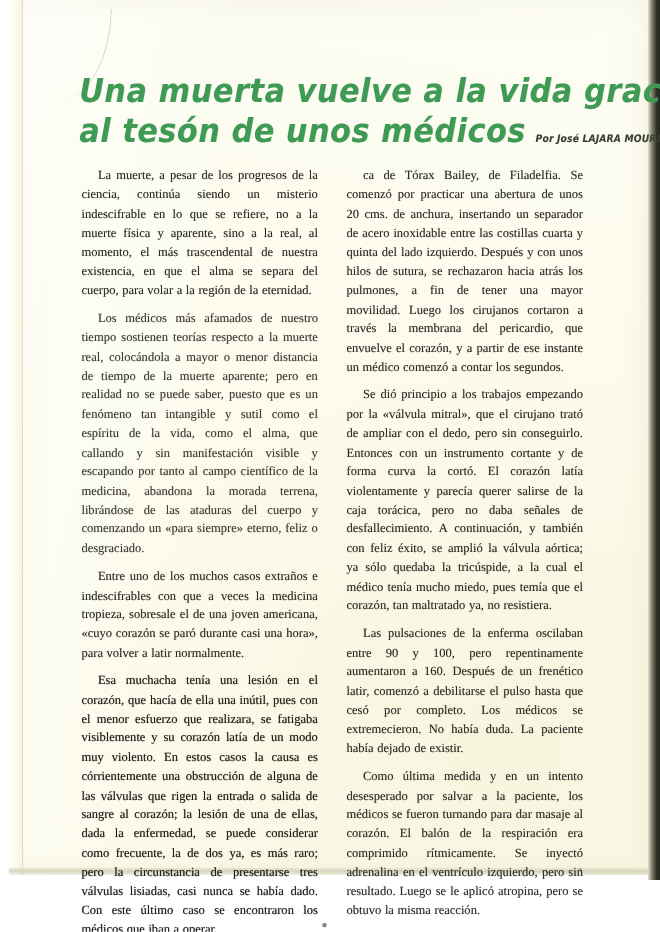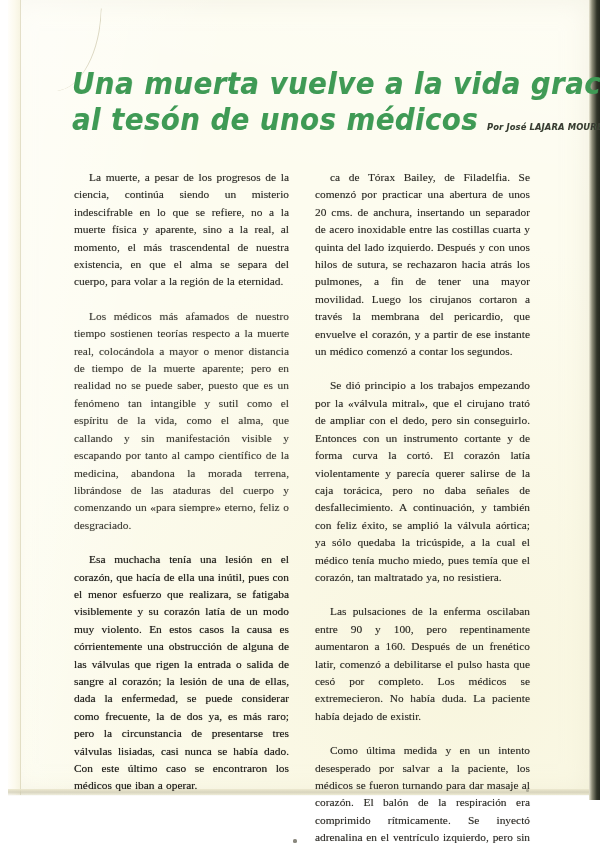--- a/index.html
+++ b/index.html
@@ -141,21 +141,21 @@
     left: 74px;
     top: 152px;
     width: 456px;
     display: flex;
     gap: 26px;
   }
   .col {
     width: 215px;
   }
   .col p {
-    margin: 17px 0 8px 0;
+    margin: 0 0 8px 0;
     font-family: "Liberation Serif", serif;
     font-size: 11.4px;
     line-height: 17.4px;
     color: #2c2b26;
     text-align: justify;
     text-indent: 15px;
     word-spacing: 0.4px;
     text-shadow: 0 0 0.7px rgba(60,58,50,0.45);
   }
   .col p.ink-dark {
@@ -189,20 +189,21 @@
       <span>al tesón de unos médicos</span>
       <span class="byline">Por José LAJARA MOURE, P. U.</span>
     </div>
   </div>
 
   <div class="columns">
 
     <div class="col">
       <p>La muerte, a pesar de los progresos de la ciencia, continúa siendo un misterio indescifrable en lo que se refiere, no a la muerte física y aparente, sino a la real, al momento, el más trascendental de nuestra existencia, en que el alma se separa del cuerpo, para volar a la región de la eternidad.</p>
       <p class="ink-light">Los médicos más afamados de nuestro tiempo sostienen teorías respecto a la muerte real, colocándola a mayor o menor distancia de tiempo de la muerte aparente; pero en realidad no se puede saber, puesto que es un fenómeno tan intangible y sutil como el espíritu de la vida, como el alma, que callando y sin manifestación visible y escapando por tanto al campo científico de la medicina, abandona la morada terrena, librándose de las ataduras del cuerpo y comenzando un «para siempre» eterno, feliz o desgraciado.</p>
+      <p>Entre uno de los muchos casos extraños e indescifrables con que a veces la medicina tropieza, sobresale el de una joven americana, «cuyo corazón se paró durante casi una hora», para volver a latir normalmente.</p>
       <p class="ink-dark">Esa muchacha tenía una lesión en el corazón, que hacía de ella una inútil, pues con el menor esfuerzo que realizara, se fatigaba visiblemente y su corazón latía de un modo muy violento. En estos casos la causa es córrientemente una obstrucción de alguna de las válvulas que rigen la entrada o salida de sangre al corazón; la lesión de una de ellas, dada la enfermedad, se puede considerar como frecuente, la de dos ya, es más raro; pero la circunstancia de presentarse tres válvulas lisiadas, casi nunca se había dado. Con este último caso se encontraron los médicos que iban a operar.</p>
 
     </div>
 
     <div class="col">
       <p>ca de Tórax Bailey, de Filadelfia. Se comenzó por practicar una abertura de unos 20 cms. de anchura, insertando un separador de acero inoxidable entre las costillas cuarta y quinta del lado izquierdo. Después y con unos hilos de sutura, se rechazaron hacia atrás los pulmones, a fin de tener una mayor movilidad. Luego los cirujanos cortaron a través la membrana del pericardio, que envuelve el corazón, y a partir de ese instante un médico comenzó a contar los segundos.</p>
       <p>Se dió principio a los trabajos empezando por la «válvula mitral», que el cirujano trató de ampliar con el dedo, pero sin conseguirlo. Entonces con un instrumento cortante y de forma curva la cortó. El corazón latía violentamente y parecía querer salirse de la caja torácica, pero no daba señales de desfallecimiento. A continuación, y también con feliz éxito, se amplió la válvula aórtica; ya sólo quedaba la tricúspide, a la cual el médico tenía mucho miedo, pues temía que el corazón, tan maltratado ya, no resistiera.</p>
       <p>Las pulsaciones de la enferma oscilaban entre 90 y 100, pero repentinamente aumentaron a 160. Después de un frenético latir, comenzó a debilitarse el pulso hasta que cesó por completo. Los médicos se extremecieron. No había duda. La paciente había dejado de existir.</p>
       <p>Como última medida y en un intento desesperado por salvar a la paciente, los médicos se fueron turnando para dar masaje al corazón. El balón de la respiración era comprimido rítmicamente. Se inyectó adrenalina en el ventrículo izquierdo, pero sin resultado. Luego se le aplicó atropina, pero se obtuvo la misma reacción.</p>
 

